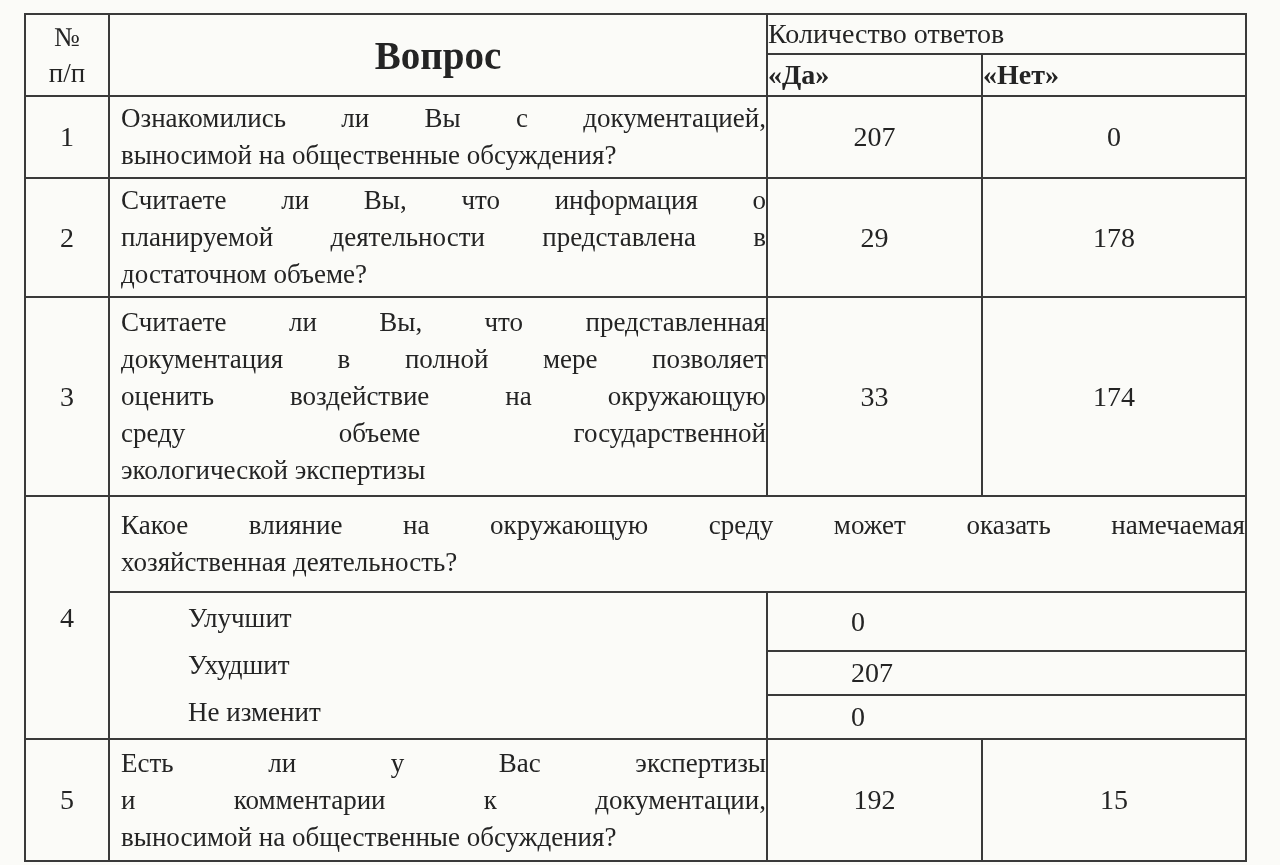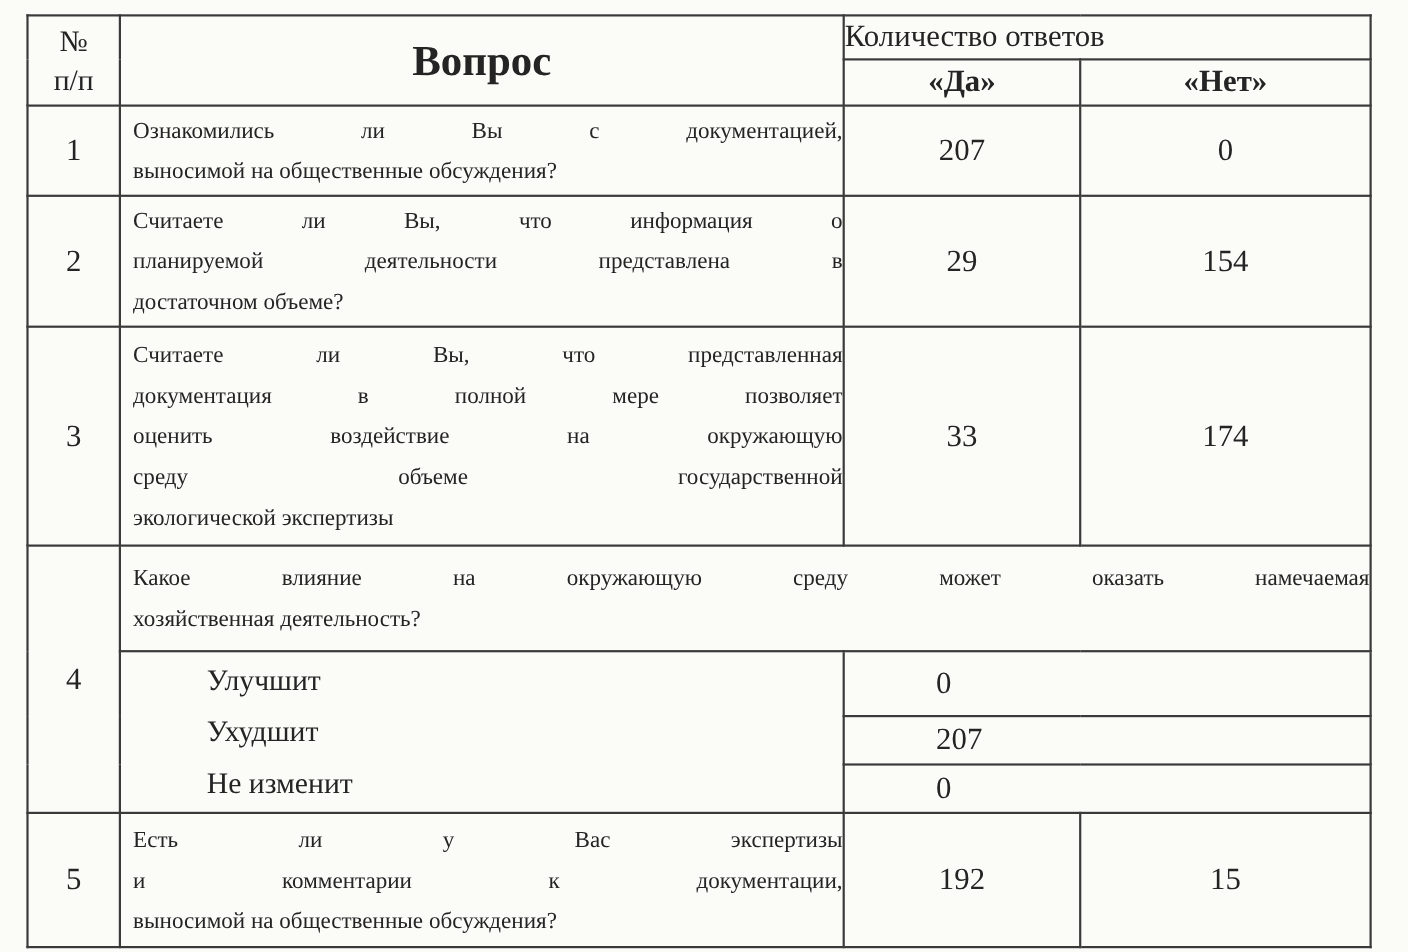--- a/index.html
+++ b/index.html
@@ -52,31 +52,30 @@
   .hdr-q {
     text-align: center;
     font-size: 39px;
     font-weight: bold;
   }
   .hdr-count {
     text-align: left;
     font-size: 28px;
   }
   .hdr-yn {
-    text-align: center;
     font-size: 28px;
     font-weight: bold;
   }
   .num {
     text-align: center;
     font-size: 28px;
   }
   .qcell {
     padding: 3px 0 3px 11px;
-    font-size: 21px;
+    font-size: 27px;
     line-height: 37px;
   }
   .jl {
     text-align: justify;
     text-align-last: justify;
   }
   .jl.last {
     text-align-last: left;
   }
   .val {
@@ -134,21 +133,21 @@
     </tr>
 
     <tr class="rh-2">
       <td class="num">2</td>
       <td class="qcell">
         <div class="jl">Считаете ли Вы, что информация о</div>
         <div class="jl">планируемой деятельности представлена в</div>
         <div class="jl last">достаточном объеме?</div>
       </td>
       <td class="val">29</td>
-      <td class="val">154</td>
+      <td class="val">178</td>
     </tr>
 
     <tr class="rh-3">
       <td class="num">3</td>
       <td class="qcell">
         <div class="jl">Считаете ли Вы, что представленная</div>
         <div class="jl">документация в полной мере позволяет</div>
         <div class="jl">оценить воздействие на окружающую</div>
         <div class="jl">среду объеме государственной</div>
         <div class="jl last">экологической экспертизы</div>

